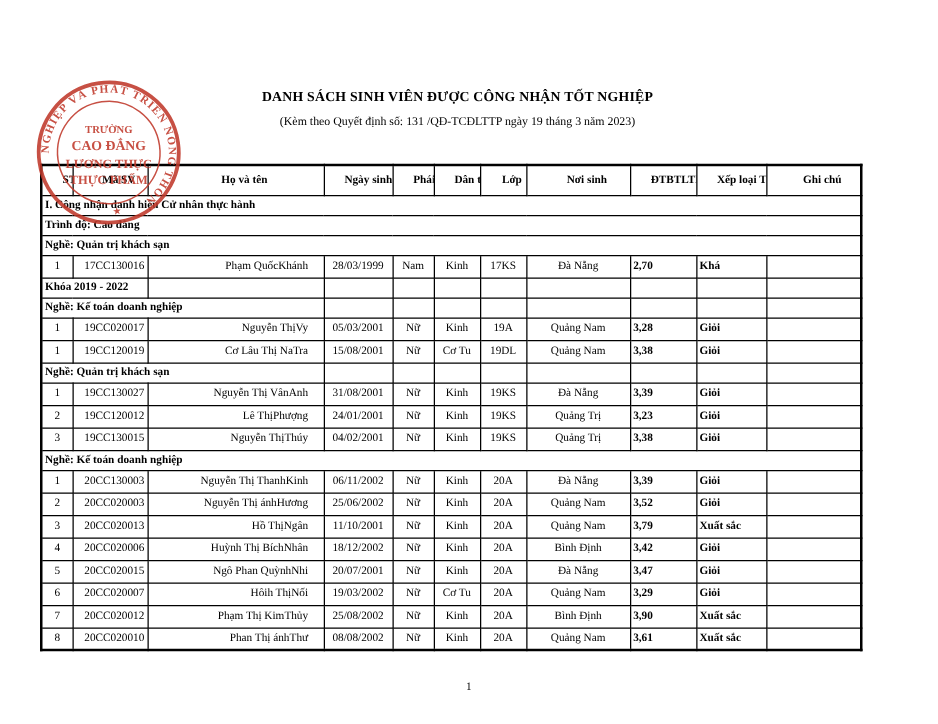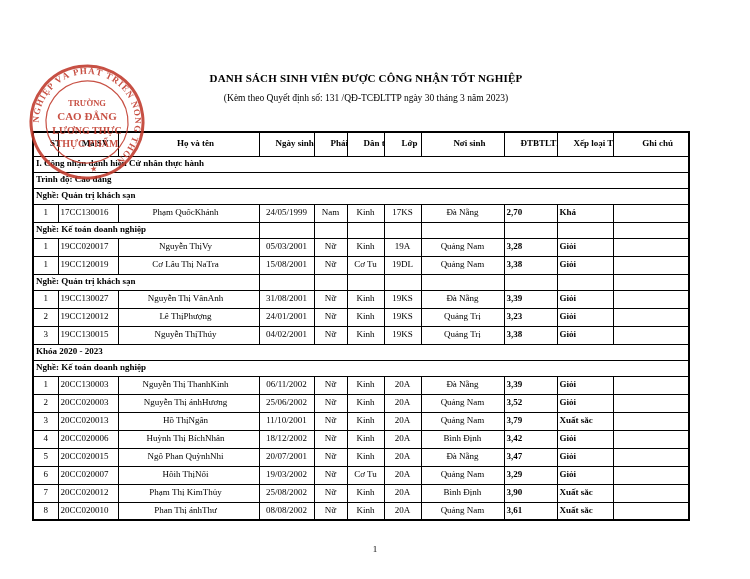--- a/index.html
+++ b/index.html
@@ -20,34 +20,34 @@
   table.grad td,table.grad th{
     border:1px solid #000;padding:0 2px;overflow:hidden;white-space:nowrap;
     line-height:1.1;
   }
   table.grad thead tr{height:24px;}
   table.grad th{font-weight:bold;text-align:center;font-size:9px;padding-left:16px;}
   tr.data-row{height:18px;}
   tr.section-row{height:16px;}
   td.section-cell{font-weight:bold;text-align:left;padding-left:3px;}
   td.c-center{text-align:center;}
-  td.c-left{text-align:left;padding-left:4px;}
+  td.c-left{text-align:right;padding-left:4px;}
   td.c-bold{font-weight:bold;text-align:left;}
   td.name-cell{padding:0;}
-  .name-wrap{display:flex;justify-content:center;padding:0 10px 0 4px;}
+  .name-wrap{display:flex;justify-content:flex-end;padding:0 10px 0 4px;}
   .page-number{position:absolute;left:0;top:544px;width:750px;text-align:center;font-size:9px;}
   .stamp{position:absolute;left:27px;top:62px;width:120px;height:120px;z-index:5;
     opacity:.88;pointer-events:none;}
 </style>
 </head>
 <body>
 
 <div class="doc-header">
   <div class="doc-title">DANH SÁCH SINH VIÊN ĐƯỢC CÔNG NHẬN TỐT NGHIỆP</div>
-  <div class="doc-subtitle">(Kèm theo Quyết định số: 131 /QĐ-TCĐLTTP ngày 30 tháng 3 năm 2023)</div>
+  <div class="doc-subtitle">(Kèm theo Quyết định số: 131 /QĐ-TCĐLTTP ngày 19 tháng 3 năm 2023)</div>
 </div>
 
 <table class="grad">
   <colgroup>
     <col style="width:25px">
       <col style="width:60px">
       <col style="width:141px">
     <col style="width:55px">
       <col style="width:33px">
       <col style="width:37px">
@@ -84,30 +84,42 @@
       </tr>
       <tr class="data-row">
         <td class="c-center">1</td>
         <td class="c-left">17CC130016</td>
         <td class="name-cell">
           <div class="name-wrap">
             <span>Phạm Quốc</span>
             <span>Khánh</span>
           </div>
         </td>
-        <td class="c-center">24/05/1999</td>
+        <td class="c-center">28/03/1999</td>
         <td class="c-center">Nam</td>
         <td class="c-center">Kinh</td>
         <td class="c-center">17KS</td>
         <td class="c-center">Đà Nẵng</td>
         <td class="c-bold">2,70</td>
         <td class="c-bold">Khá</td>
         <td></td>
       </tr>
       <tr class="section-row">
+        <td class="section-cell" colspan="2">Khóa 2019 - 2022</td>
+        <td></td>
+        <td></td>
+        <td></td>
+        <td></td>
+        <td></td>
+        <td></td>
+        <td></td>
+        <td></td>
+        <td></td>
+      </tr>
+      <tr class="section-row">
         <td class="section-cell" colspan="3">Nghề: Kế toán doanh nghiệp</td>
         <td></td>
         <td></td>
         <td></td>
         <td></td>
         <td></td>
         <td></td>
         <td></td>
         <td></td>
       </tr>
@@ -204,23 +216,20 @@
           </div>
         </td>
         <td class="c-center">04/02/2001</td>
         <td class="c-center">Nữ</td>
         <td class="c-center">Kinh</td>
         <td class="c-center">19KS</td>
         <td class="c-center">Quảng Trị</td>
         <td class="c-bold">3,38</td>
         <td class="c-bold">Giỏi</td>
         <td></td>
-      </tr>
-      <tr class="section-row">
-        <td class="section-cell" colspan="11">Khóa 2020 - 2023</td>
       </tr>
       <tr class="section-row">
         <td class="section-cell" colspan="11">Nghề: Kế toán doanh nghiệp</td>
       </tr>
       <tr class="data-row">
         <td class="c-center">1</td>
         <td class="c-left">20CC130003</td>
         <td class="name-cell">
           <div class="name-wrap">
             <span>Nguyễn Thị Thanh</span>

